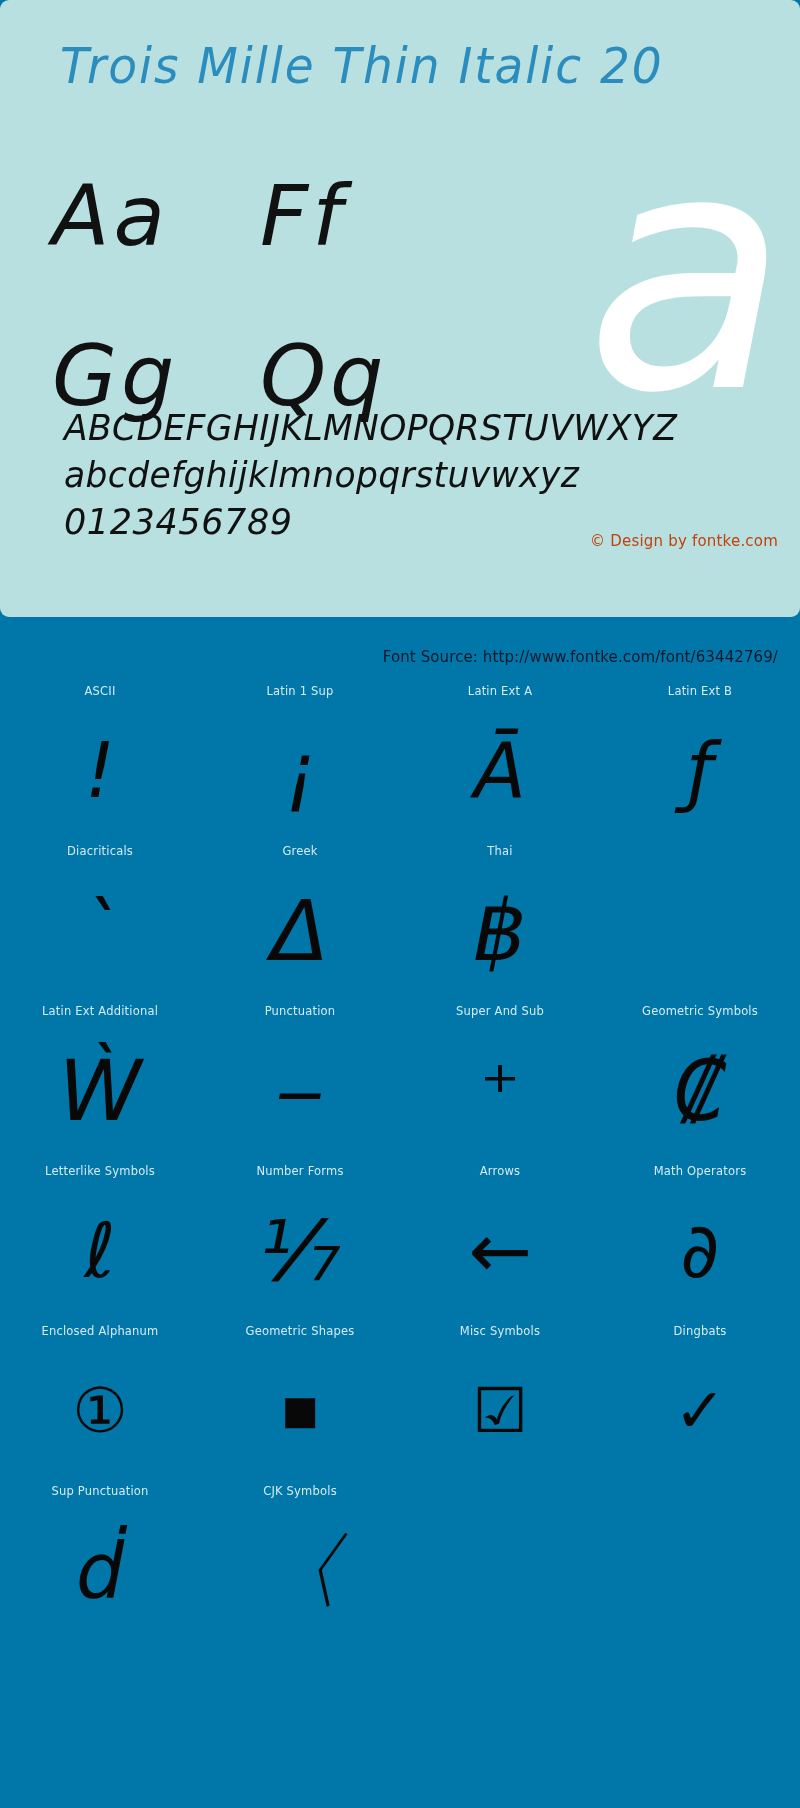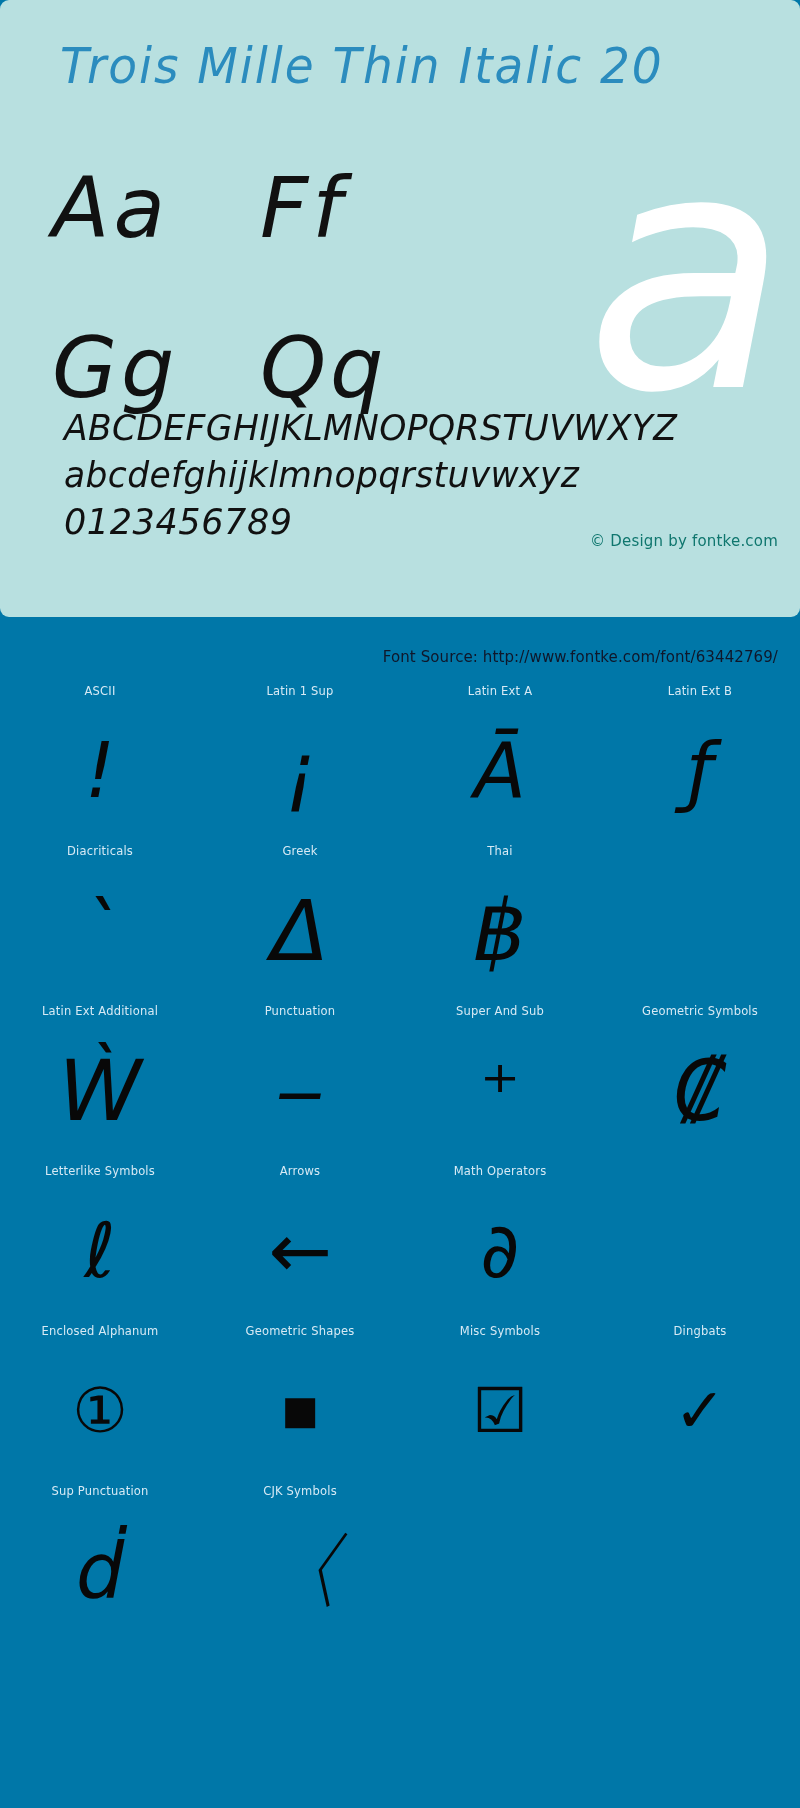--- a/index.html
+++ b/index.html
@@ -53,21 +53,21 @@
     font-size: 330px;
     line-height: 330px;
     color: #ffffff;
     -webkit-text-stroke: 0px transparent;
     user-select: none;
   }
 
   .pair-grid {
     position: absolute;
     left: 52px;
-    top: 156px;
+    top: 164px;
     width: 420px;
   }
   .pair-row {
     display: flex;
     height: 128px;
     align-items: flex-start;
   }
   .pair {
     width: 208px;
     font-family: "DejaVu Sans", sans-serif;
@@ -110,21 +110,21 @@
     line-height: 47px;
     letter-spacing: 0.6px;
   }
 
   .copyright {
     position: absolute;
     right: 22px;
     top: 532px;
     font-family: "DejaVu Sans", sans-serif;
     font-size: 15px;
-    color: #0f766e;
+    color: #c2410c;
     letter-spacing: 0.2px;
     white-space: nowrap;
   }
 
   
   .blocks-panel {
     position: absolute;
     left: 0;
     top: 617px;
     width: 800px;
@@ -282,20 +282,24 @@
         <div class="block-sample tall">₡</div>
       </div>
     </div>
 
     <div class="block-row">
       <div class="block-cell">
         <div class="block-label">Letterlike Symbols</div>
         <div class="block-sample">ℓ</div>
       </div>
       <div class="block-cell">
+        <div class="block-label">Number Forms</div>
+        <div class="block-sample tall">⅐</div>
+      </div>
+      <div class="block-cell">
         <div class="block-label">Arrows</div>
         <div class="block-sample">←</div>
       </div>
       <div class="block-cell">
         <div class="block-label">Math Operators</div>
         <div class="block-sample">∂</div>
       </div>
     </div>
 
     <div class="block-row">

